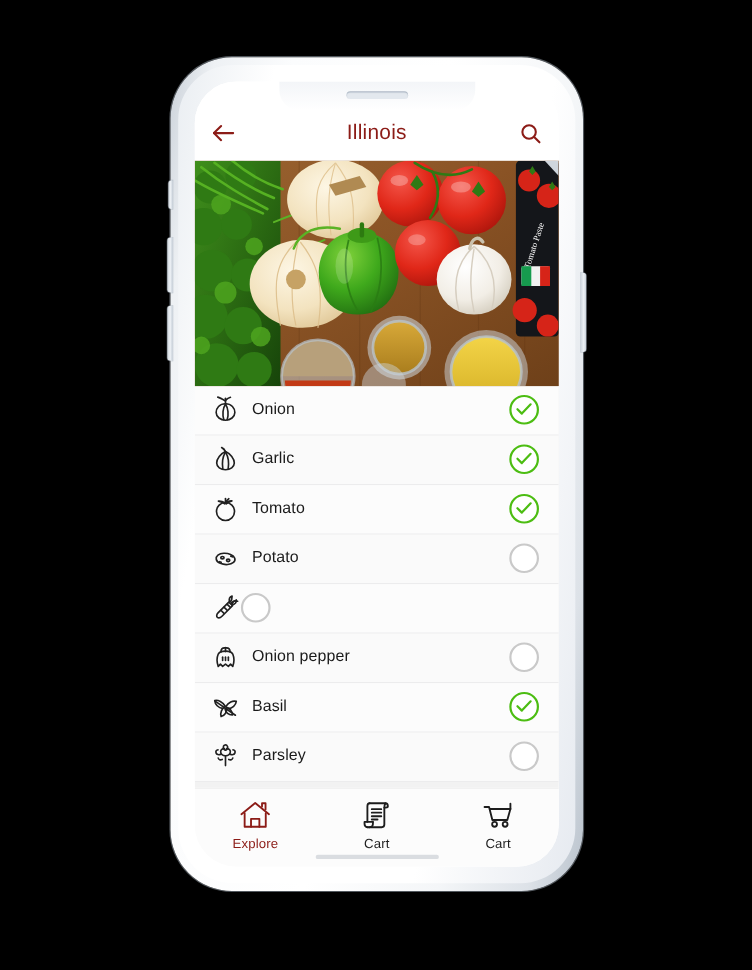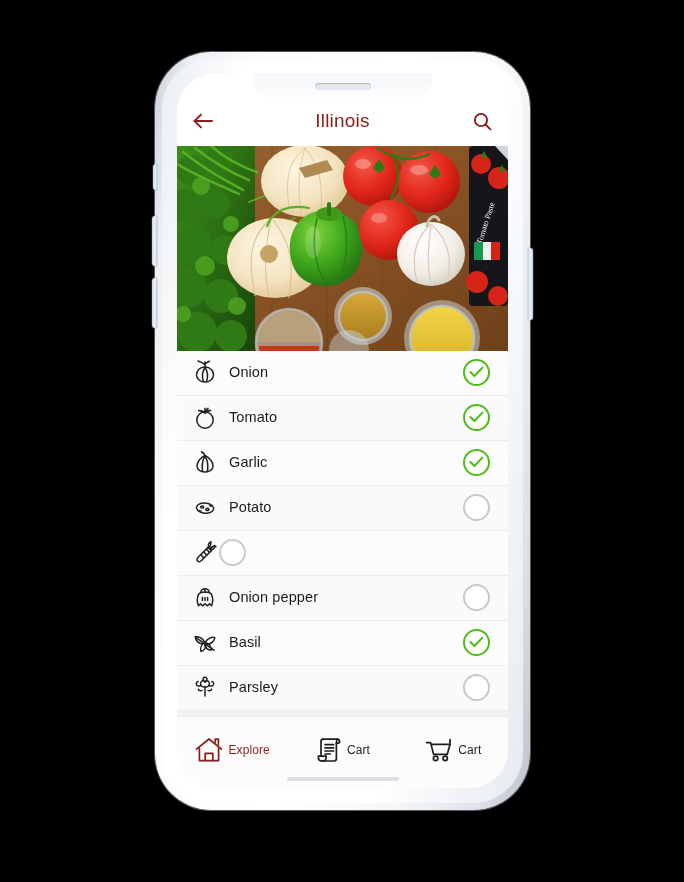--- a/index.html
+++ b/index.html
@@ -150,21 +150,21 @@
   #bottom-nav {
     flex: 0 0 72px;
     background: #fcfcfc;
     border-top: 1px solid #ededed;
     display: flex;
     align-items: center;
     padding-bottom: 6px;
   }
   .nav-item {
     flex: 1;
-    display: flex; flex-direction: row;
+    display: flex; flex-direction: column;
     align-items: center; justify-content: center;
     gap: 4px;
     cursor: pointer;
   }
   .nav-icon { height: 30px; display: flex; align-items: center; justify-content: center; }
   .nav-label { font-size: 12px; color: #1d1d1d; letter-spacing: .1px; }
   .nav-item.active .nav-label { color: #8c1c17; }
 
   
   #home-indicator {
@@ -394,44 +394,44 @@
           <div class="row-label">Onion</div>
           <div class="row-check checked">
             <svg class="tick" width="15" height="12" viewBox="0 0 15 12">
       <path d="M1.4 6 L5.4 10 L13.4 1.6" stroke="#4cbd12" stroke-width="2" fill="none" stroke-linecap="round" stroke-linejoin="round"></path>
             </svg>
           </div>
         </div>
         <div class="list-row">
           <div class="row-icon">
       <svg width="26" height="26" viewBox="0 0 26 26">
+        <path stroke="#202020" stroke-width="1.5" fill="none" stroke-linecap="round" stroke-linejoin="round" d="M13 6.5 C8.5 8.5 5 13 5 17 C5 20.6 8.6 23 13 23 C17.4 23 21 20.6 21 17 C21 13 17.5 8.5 13 6.5 Z"></path>
+        <path stroke="#202020" stroke-width="1.5" fill="none" stroke-linecap="round" stroke-linejoin="round" d="M13 7 C10.5 11 9.8 17.5 10.6 22.6"></path>
+        <path stroke="#202020" stroke-width="1.5" fill="none" stroke-linecap="round" stroke-linejoin="round" d="M13 7 C15.5 11 16.2 17.5 15.4 22.6"></path>
+        <path stroke="#202020" stroke-width="1.5" fill="none" stroke-linecap="round" stroke-linejoin="round" d="M13 6.5 C12.2 4.5 11 3.2 9.5 2.8 C11 3.8 12.2 5 13 6.5 Z"></path>
+      </svg>
+          </div>
+          <div class="row-label">Garlic</div>
+          <div class="row-check checked">
+            <svg class="tick" width="15" height="12" viewBox="0 0 15 12">
+      <path d="M1.4 6 L5.4 10 L13.4 1.6" stroke="#4cbd12" stroke-width="2" fill="none" stroke-linecap="round" stroke-linejoin="round"></path>
+            </svg>
+          </div>
+        </div>
+        <div class="list-row">
+          <div class="row-icon">
+      <svg width="26" height="26" viewBox="0 0 26 26">
         <circle stroke="#202020" stroke-width="1.5" fill="none" stroke-linecap="round" stroke-linejoin="round" cx="13" cy="16" r="8.2"></circle>
         <path stroke="#202020" stroke-width="1.5" fill="none" stroke-linecap="round" stroke-linejoin="round" d="M13 7.8 L13 4.2"></path>
         <path stroke="#202020" stroke-width="1.5" fill="none" stroke-linecap="round" stroke-linejoin="round" d="M13 8.2 C10.6 7 8.6 6.4 6.6 6.6 C8.8 7 10.8 7.8 12.4 9"></path>
         <path stroke="#202020" stroke-width="1.5" fill="none" stroke-linecap="round" stroke-linejoin="round" d="M13 8.2 C15 6.8 17 6.2 18.8 6.4 C16.8 7 15 7.8 13.6 9"></path>
         <path stroke="#202020" stroke-width="1.5" fill="none" stroke-linecap="round" stroke-linejoin="round" d="M13 8.4 C13.6 6.6 14.6 5.2 16 4.4"></path>
       </svg>
           </div>
           <div class="row-label">Tomato</div>
-          <div class="row-check checked">
-            <svg class="tick" width="15" height="12" viewBox="0 0 15 12">
-      <path d="M1.4 6 L5.4 10 L13.4 1.6" stroke="#4cbd12" stroke-width="2" fill="none" stroke-linecap="round" stroke-linejoin="round"></path>
-            </svg>
-          </div>
-        </div>
-        <div class="list-row">
-          <div class="row-icon">
-      <svg width="26" height="26" viewBox="0 0 26 26">
-        <path stroke="#202020" stroke-width="1.5" fill="none" stroke-linecap="round" stroke-linejoin="round" d="M13 6.5 C8.5 8.5 5 13 5 17 C5 20.6 8.6 23 13 23 C17.4 23 21 20.6 21 17 C21 13 17.5 8.5 13 6.5 Z"></path>
-        <path stroke="#202020" stroke-width="1.5" fill="none" stroke-linecap="round" stroke-linejoin="round" d="M13 7 C10.5 11 9.8 17.5 10.6 22.6"></path>
-        <path stroke="#202020" stroke-width="1.5" fill="none" stroke-linecap="round" stroke-linejoin="round" d="M13 7 C15.5 11 16.2 17.5 15.4 22.6"></path>
-        <path stroke="#202020" stroke-width="1.5" fill="none" stroke-linecap="round" stroke-linejoin="round" d="M13 6.5 C12.2 4.5 11 3.2 9.5 2.8 C11 3.8 12.2 5 13 6.5 Z"></path>
-      </svg>
-          </div>
-          <div class="row-label">Garlic</div>
           <div class="row-check checked">
             <svg class="tick" width="15" height="12" viewBox="0 0 15 12">
       <path d="M1.4 6 L5.4 10 L13.4 1.6" stroke="#4cbd12" stroke-width="2" fill="none" stroke-linecap="round" stroke-linejoin="round"></path>
             </svg>
           </div>
         </div>
         <div class="list-row">
           <div class="row-icon">
       <svg width="26" height="26" viewBox="0 0 26 26">
         <path stroke="#202020" stroke-width="1.5" fill="none" stroke-linecap="round" stroke-linejoin="round" d="M4.6 14.4 C4 11.6 7 9.2 11.4 9 C15.6 8.8 20.4 10.4 21.4 13.4 C22.4 16.4 19.4 18.8 15 19.2 C10.4 19.6 5.2 17.6 4.6 14.4 Z"></path>

